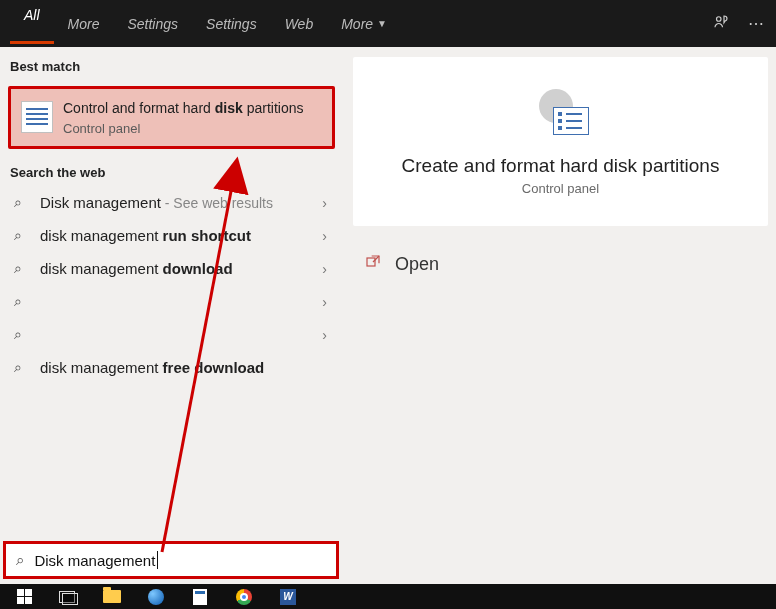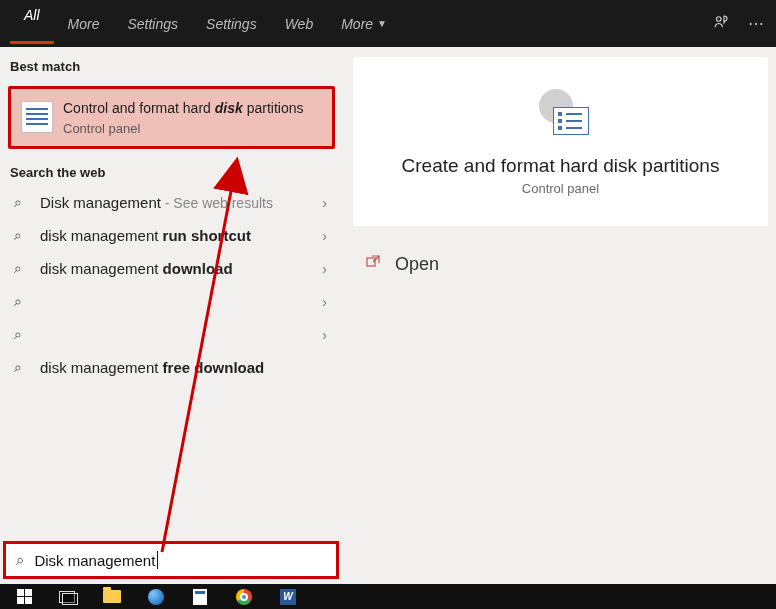--- a/index.html
+++ b/index.html
@@ -172,21 +172,21 @@
     left: 4px; top: 6px;
     width: 22px; height: 2px;
     background: #3f6fb0;
     box-shadow: 0 5px 0 #3f6fb0, 0 10px 0 #3f6fb0, 0 15px 0 #3f6fb0;
   }
   .best-item .ttl {
     font-size: 14px;
     color: #212121;
     line-height: 1.3;
   }
-  .best-item .ttl b { font-weight: 600; font-style: italic; }
+  .best-item .ttl b { font-weight: 600; }
   .best-item .sub {
     font-size: 13px;
     color: #5a5a5a;
     margin-top: 4px;
   }
   .web-item {
     display: flex;
     align-items: center;
     gap: 12px;
     padding: 8px 14px;

